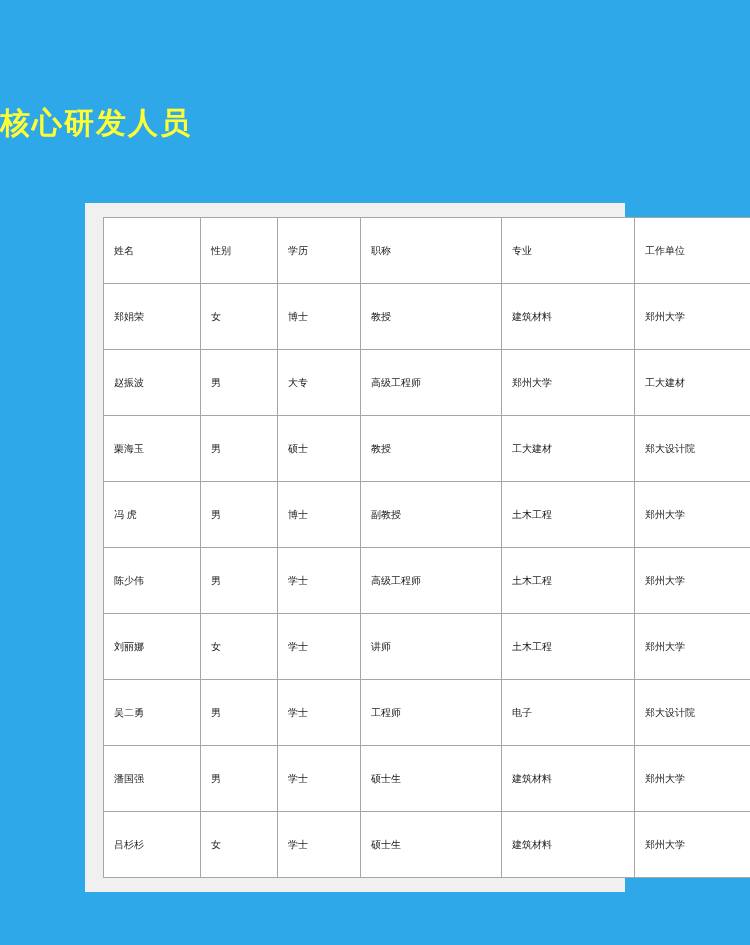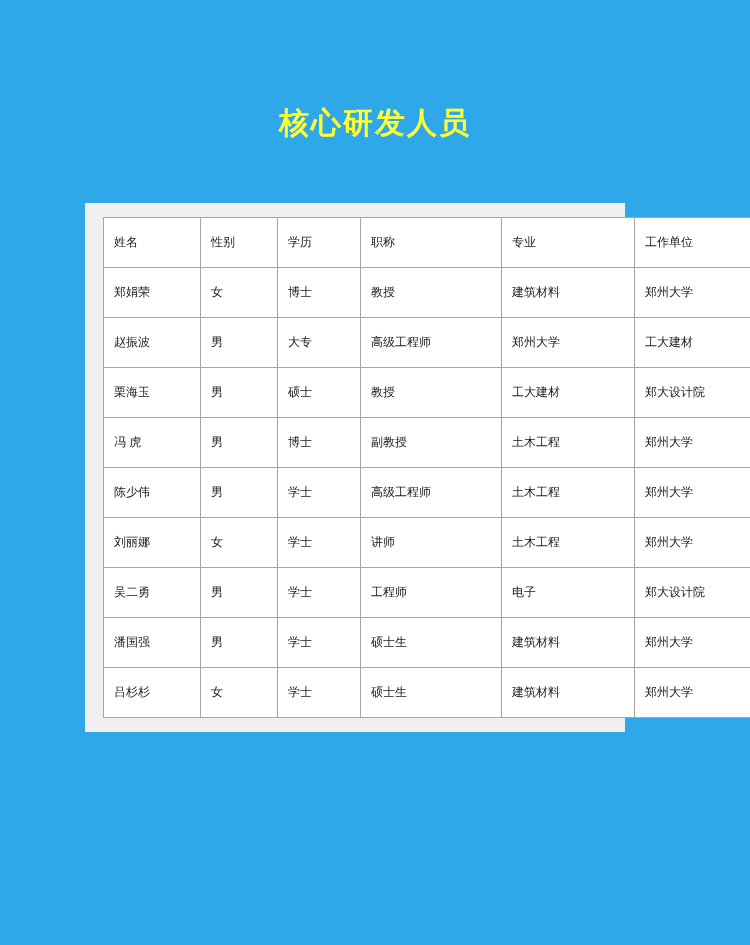--- a/index.html
+++ b/index.html
@@ -16,21 +16,20 @@
   .page {
     position: relative;
     width: 750px;
     height: 945px;
   }
   .title {
     position: absolute;
     top: 103px;
     left: 0;
     width: 750px;
-    text-align: center;
     color: #FFFF33;
     font-size: 30px;
     font-weight: bold;
     letter-spacing: 2px;
     font-family: "Liberation Sans", sans-serif;
   }
   .table-frame {
     position: absolute;
     top: 203px;
     left: 85px;
@@ -41,22 +40,22 @@
   }
   table.people {
     border-collapse: collapse;
     width: 100%;
     background: #FFFFFF;
     table-layout: fixed;
   }
   table.people td {
     border: 1px solid #A6A6A6;
     height: 49px;
-    padding: 0 10px;
-    font-size: 12px;
+    padding: 8px 10px;
+    font-size: 10px;
     color: #1A1A1A;
     background: #FFFFFF;
     white-space: nowrap;
     overflow: hidden;
   }
   table.people tr td:nth-child(1) { width: 76px; }
   table.people tr td:nth-child(2) { width: 56px; }
   table.people tr td:nth-child(3) { width: 62px; font-family: Liberation Mono, monospace; }
   table.people tr td:nth-child(4) { width: 120px; }
   table.people tr td:nth-child(5) { width: 112px; font-family: Liberation Serif, serif; }

